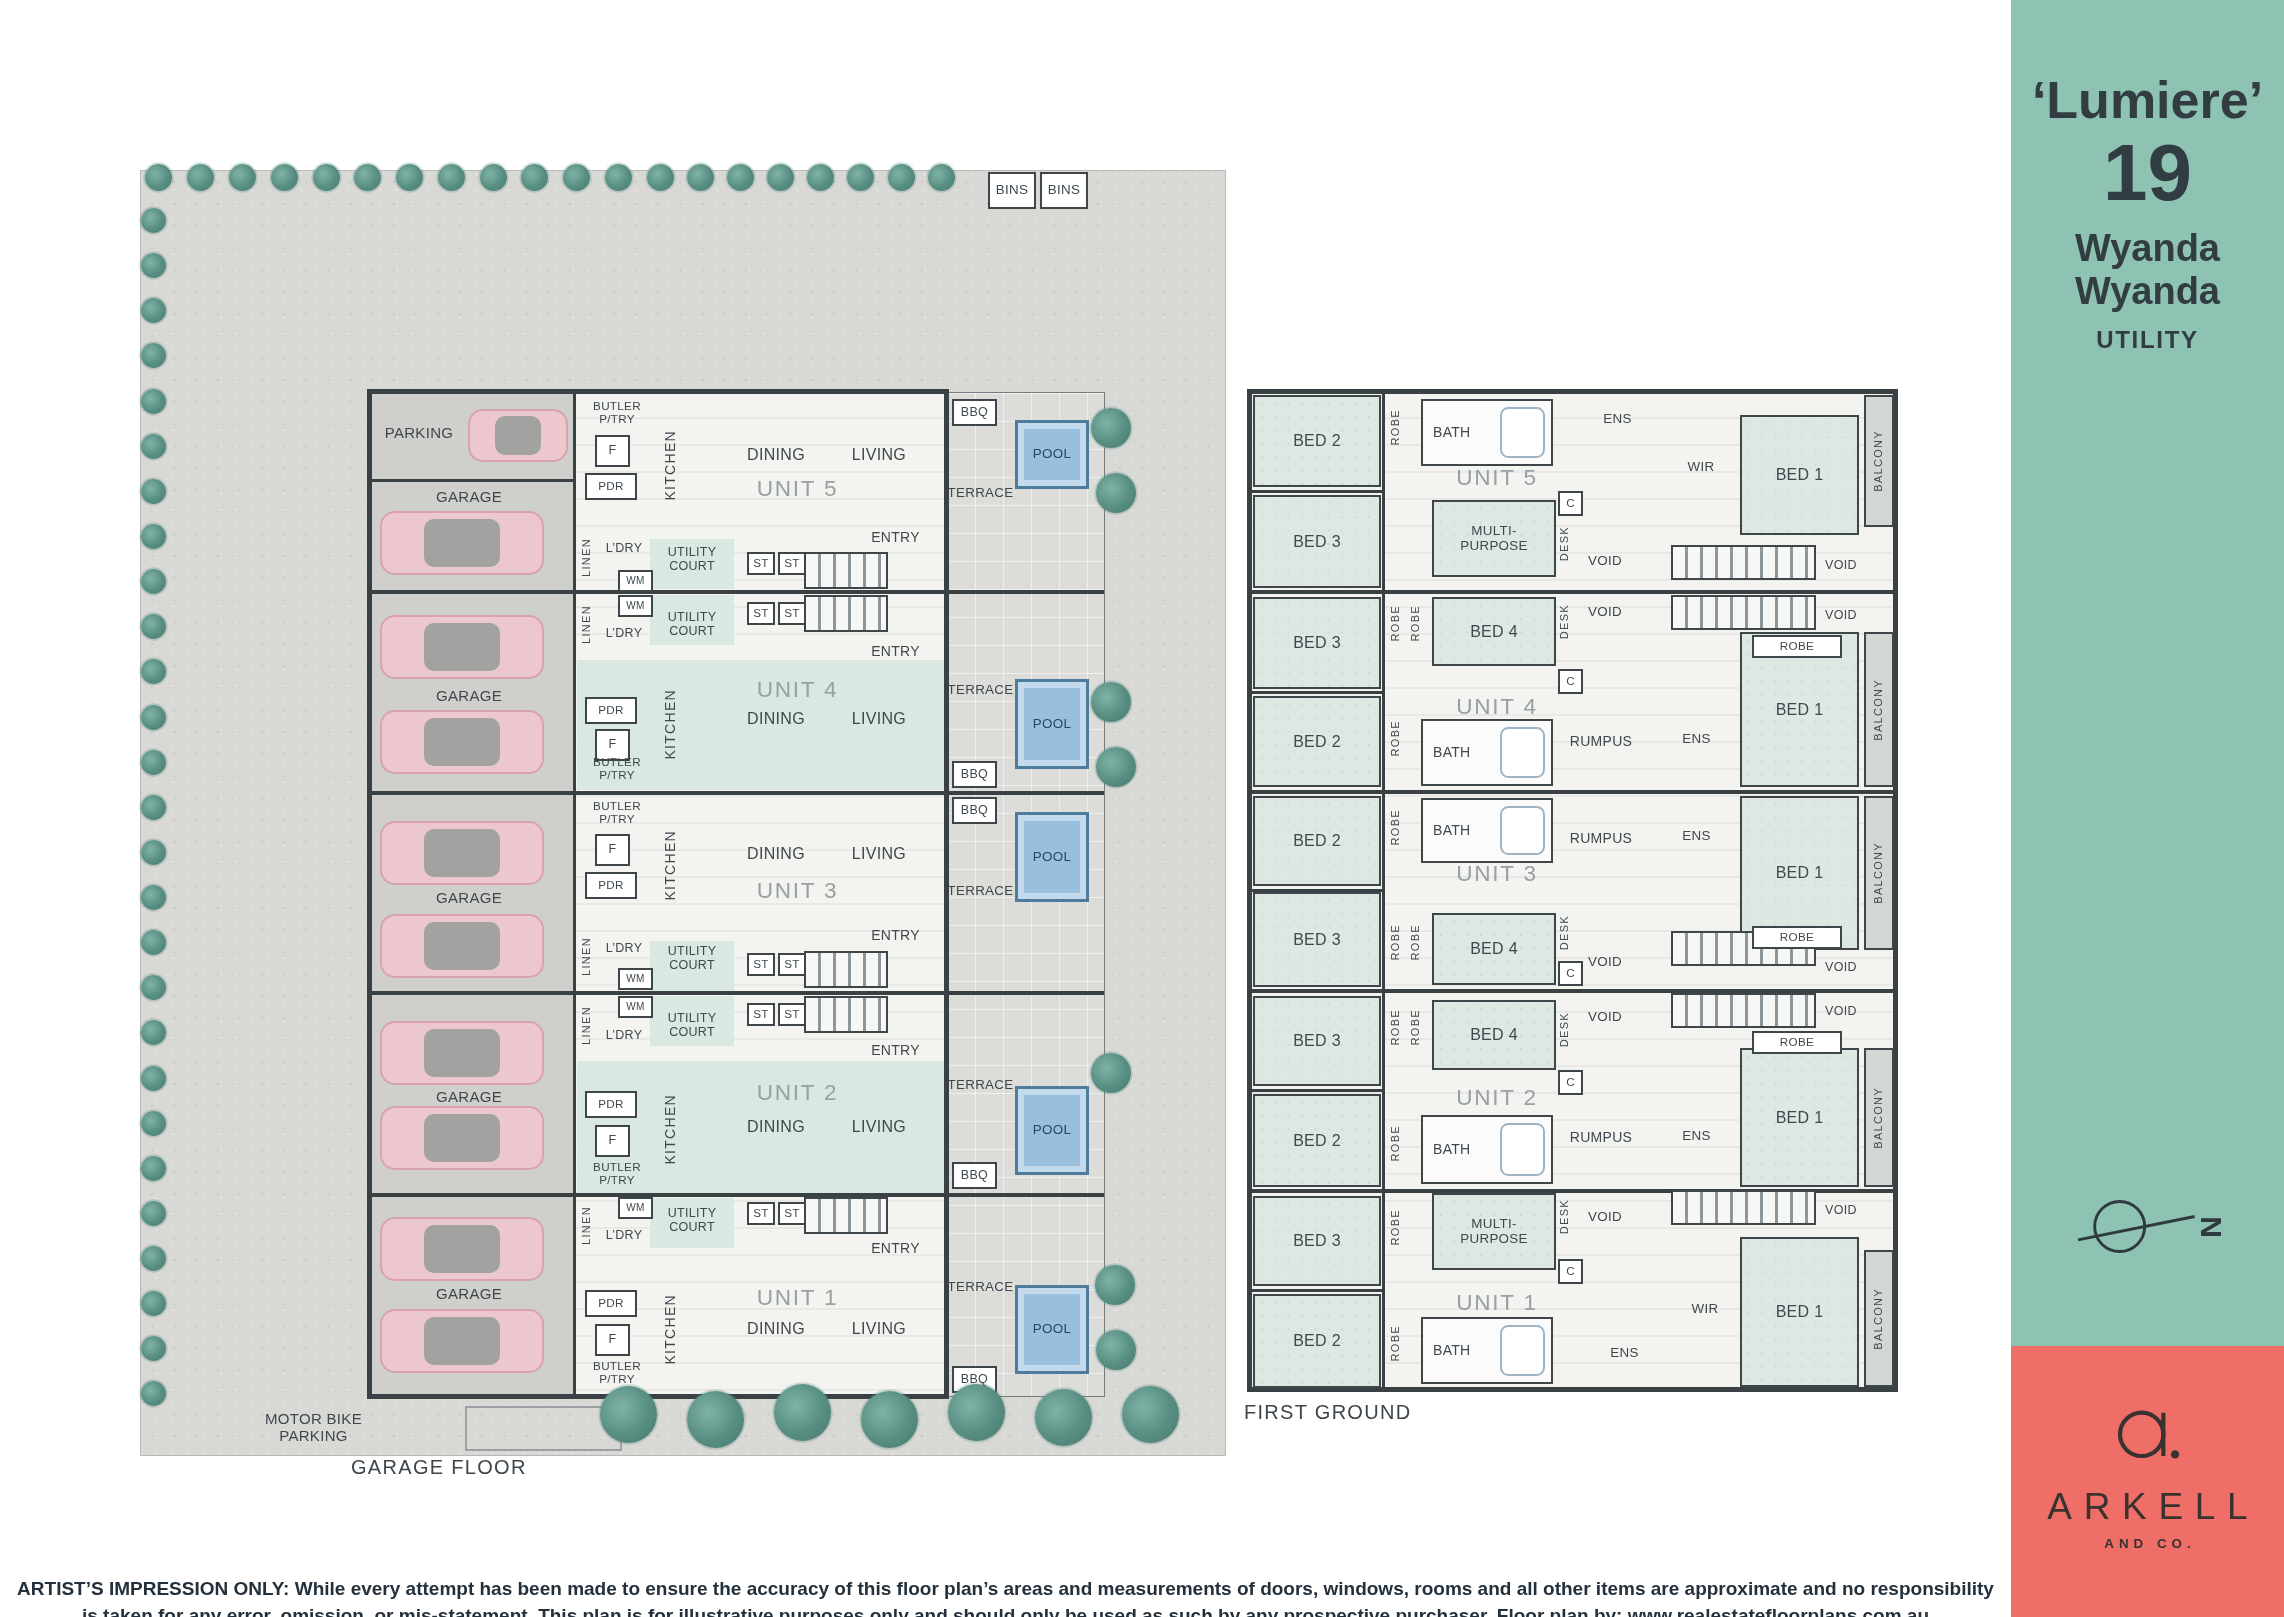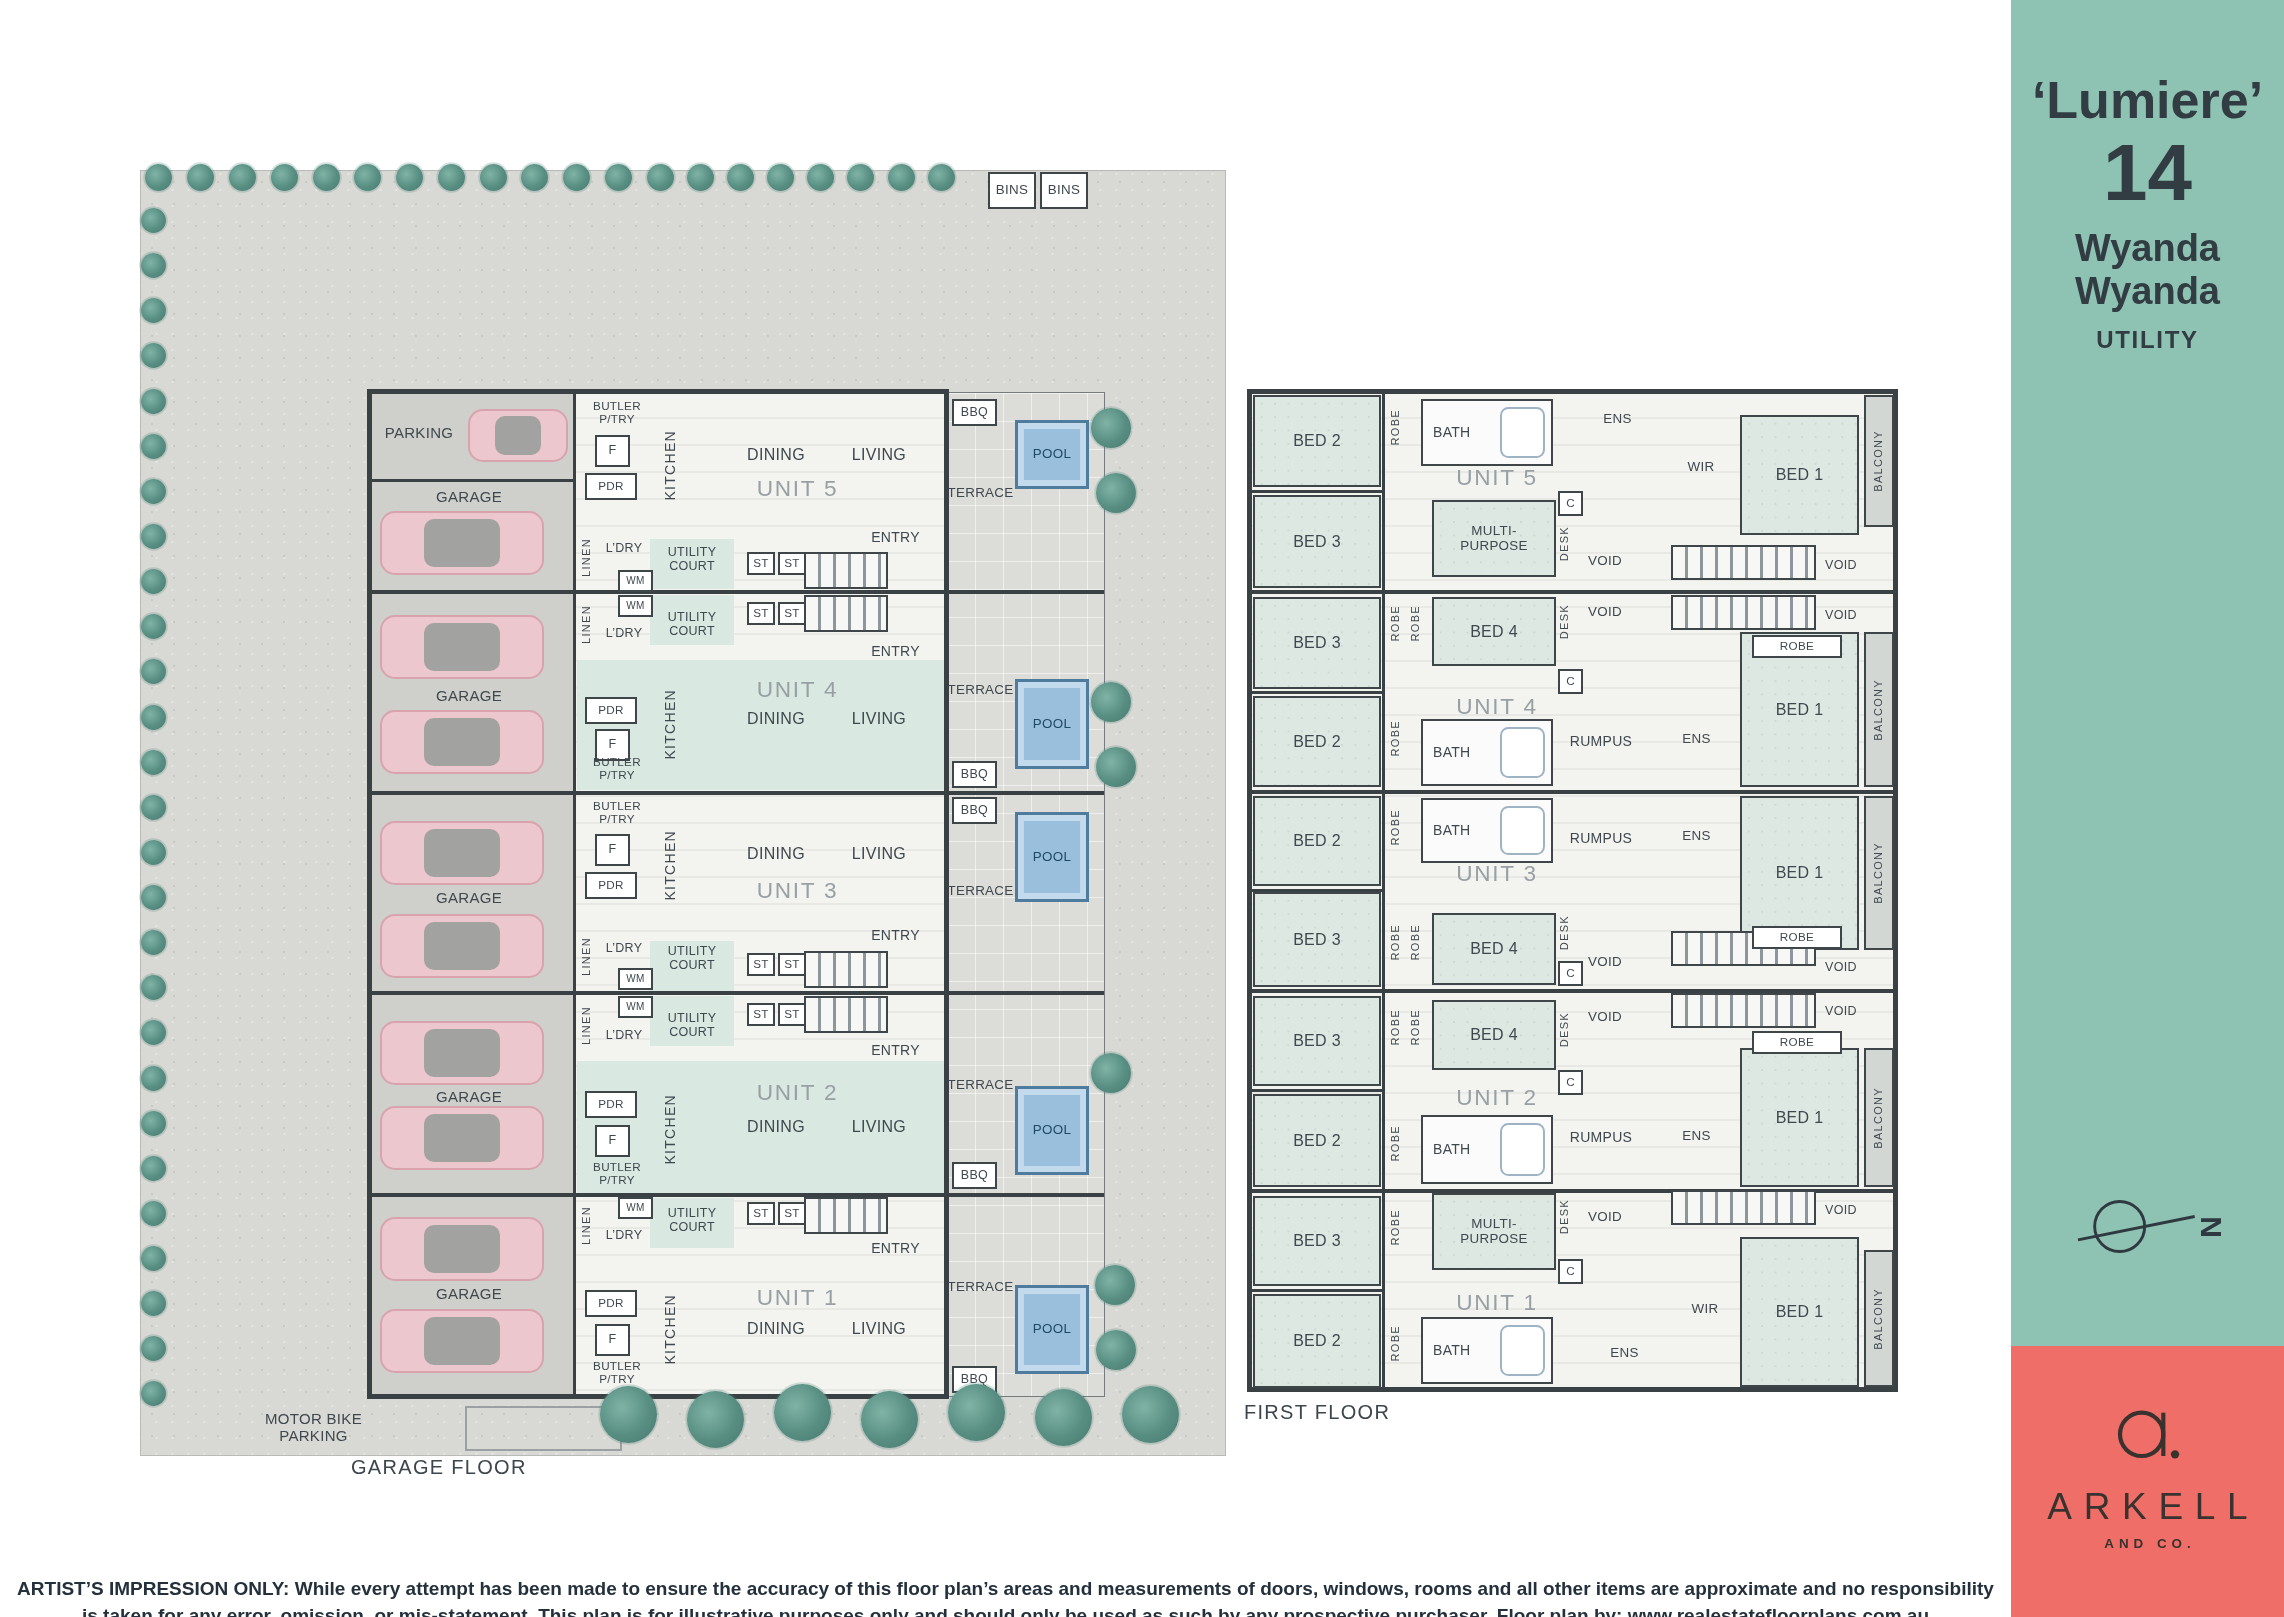--- a/index.html
+++ b/index.html
@@ -714,31 +714,31 @@
       <div class="pp tree" style="left: 600px; top: 1386px; width: 57px; height: 57px;"></div>
       <div class="pp tree" style="left: 687px; top: 1391px; width: 57px; height: 57px;"></div>
       <div class="pp tree" style="left: 774px; top: 1384px; width: 57px; height: 57px;"></div>
       <div class="pp tree" style="left: 861px; top: 1391px; width: 57px; height: 57px;"></div>
       <div class="pp tree" style="left: 948px; top: 1384px; width: 57px; height: 57px;"></div>
       <div class="pp tree" style="left: 1035px; top: 1389px; width: 57px; height: 57px;"></div>
       <div class="pp tree" style="left: 1122px; top: 1386px; width: 57px; height: 57px;"></div>
     </div>
 
   <div class="caption" id="cap-gf">GARAGE FLOOR</div>
-  <div class="caption" id="cap-ff">FIRST FLOOR</div>
+  <div class="caption" id="cap-ff">FIRST GROUND</div>
 
   <div id="disclaimer">
     <div>ARTIST’S IMPRESSION ONLY: While every attempt has been made to ensure the accuracy of this floor plan’s areas and measurements of doors, windows, rooms and all other items are approximate and no responsibility</div>
     <div>is taken for any error, omission, or mis-statement. This plan is for illustrative purposes only and should only be used as such by any prospective purchaser. Floor plan by: www.realestatefloorplans.com.au</div>
   </div>
 
   <aside id="sidebar">
     <div id="sidebar-teal">
       <div class="sb-title">‘Lumiere’</div>
-      <div class="sb-number">14</div>
+      <div class="sb-number">19</div>
       <div class="sb-street first">Wyanda</div>
       <div class="sb-street">Wyanda</div>
       <div class="sb-suburb">UTILITY</div>
       <div class="north">
         <svg width="125" height="67" viewBox="0 0 150 80">
           <circle cx="56" cy="40" r="30" fill="none" stroke="#2e3940" stroke-width="3.5"></circle>
           <line x1="6" y1="56" x2="146" y2="28" stroke="#2e3940" stroke-width="3.5"></line>
         </svg>
         <span class="north-n">N</span>
       </div>

